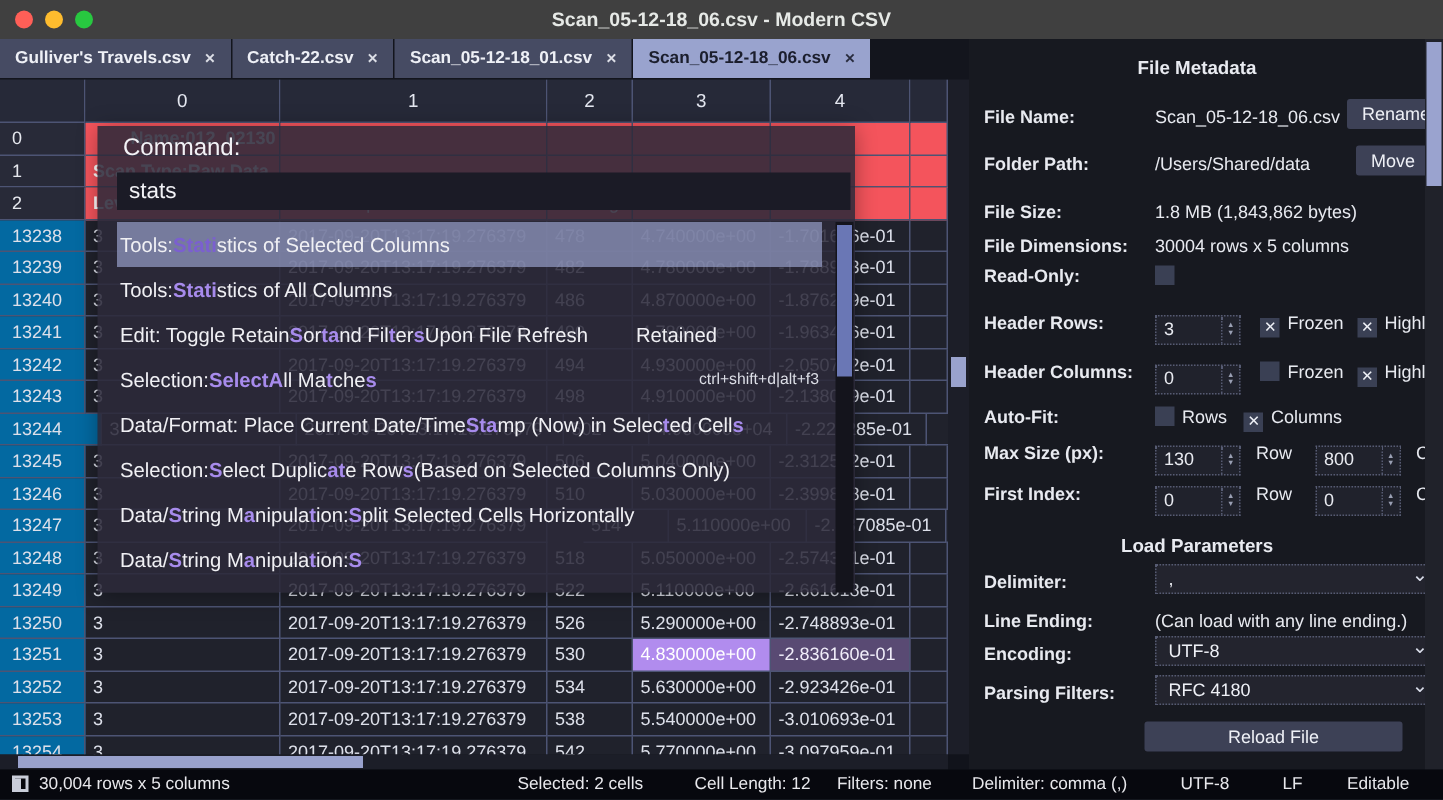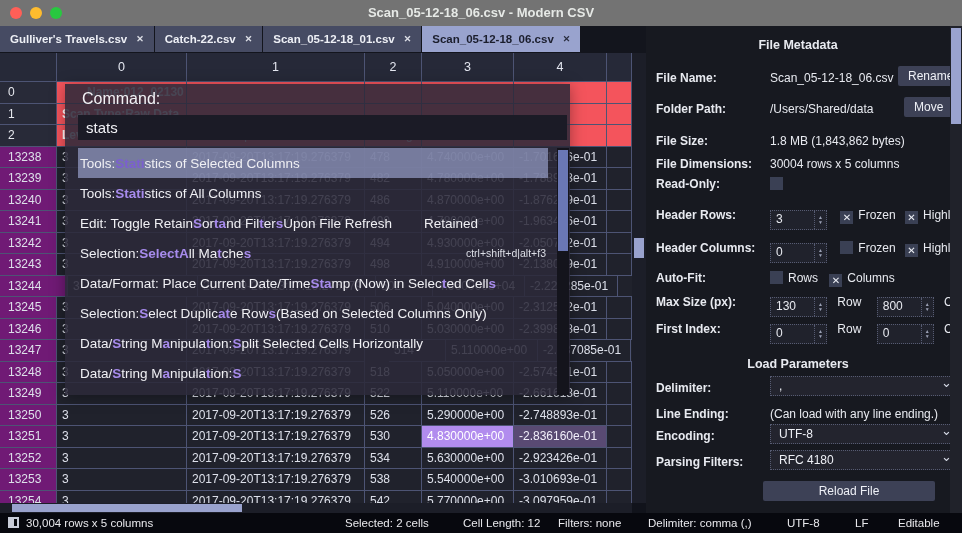--- a/index.html
+++ b/index.html
@@ -2,42 +2,42 @@
 <html><head>
 <meta charset="utf-8">
 <style>
   html,body{margin:0;padding:0;}
   body{
     width:962px;height:533px;overflow:hidden;position:relative;
     background:#15171f;font-family:"Liberation Sans",sans-serif;
     -webkit-font-smoothing:antialiased;
   }
   
-  .titlebar{position:absolute;left:0;top:0;width:962px;height:26px;background:#737373;}
+  .titlebar{position:absolute;left:0;top:0;width:962px;height:26px;background:#404040;}
   .lights{position:absolute;left:10px;top:7px;display:flex;gap:8px;}
   .light{width:12px;height:12px;border-radius:50%;}
   .light.red{background:#ff5f57;}
   .light.yellow{background:#febc2e;}
   .light.green{background:#28c840;}
   .wintitle{position:absolute;left:0;right:0;top:0;height:26px;line-height:26px;text-align:center;
     color:#e6e9e6;font-size:13px;font-weight:bold;}
   
   .tabbar{position:absolute;left:0;top:26px;width:962px;height:27px;background:#13151d;display:flex;}
   .tab{height:26px;display:flex;align-items:center;padding:0 10px;background:#464b63;color:#eef0f6;
     font-size:11.5px;font-weight:bold;margin-right:1px;cursor:default;}
   .tab .close{margin-left:9px;font-size:9px;opacity:.9;}
   .tab.active{background:#99a3ce;color:#1b1e2d;}
   
   #grid{position:absolute;left:0;top:53px;width:632px;height:450px;background:#20222c;overflow:hidden;}
   .grow{display:flex;height:21.5px;}
   .grow.head{height:29px;}
   .gcell{box-sizing:border-box;border-right:1px solid #4d5474;border-bottom:1px solid #4d5474;
     color:#dde0ea;font-size:12px;line-height:20px;padding:0 0 0 5px;white-space:nowrap;overflow:hidden;flex:none;}
   .grow.head .gcell{background:#262938;text-align:center;padding:0;line-height:28px;color:#e4e7f0;font-size:12.5px;}
-  .gcell.rowhead{background:#701a75;padding-left:8px;}
+  .gcell.rowhead{background:#0369a1;padding-left:8px;}
   .grow.red .gcell{background:#f4545c;color:#ffffff;}
   .grow.red .gcell.rowhead{background:#282a38;color:#e6e8ee;}
   .grow.red .gcell.c0{font-weight:bold;}
   .gcell.active{background:#b18cee;color:#ffffff;}
   .gcell.sel{background:#594a73;color:#f1eefa;}
   
   .vscroll{position:absolute;left:632px;top:53px;width:14px;height:450px;background:#1c1e28;}
   .vscroll .thumb{position:absolute;left:2px;top:185px;width:10px;height:20px;background:#99a2cd;}
   .hscroll{position:absolute;left:0;top:503px;width:632px;height:10px;background:#1c1e28;}
   .hscroll .thumb{position:absolute;left:12px;top:1px;width:230px;height:8px;background:#99a2cd;}

